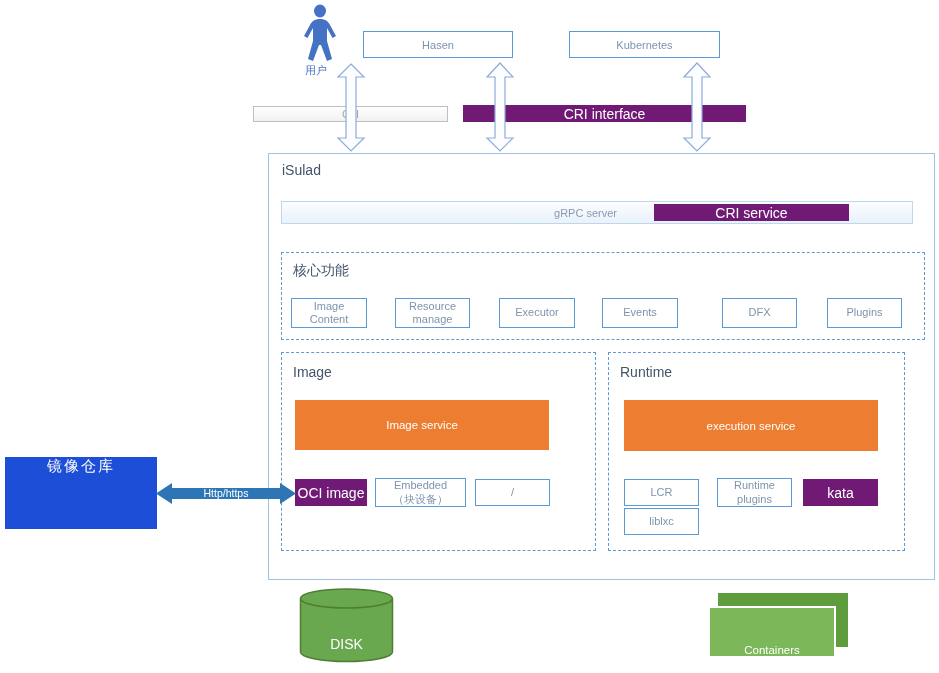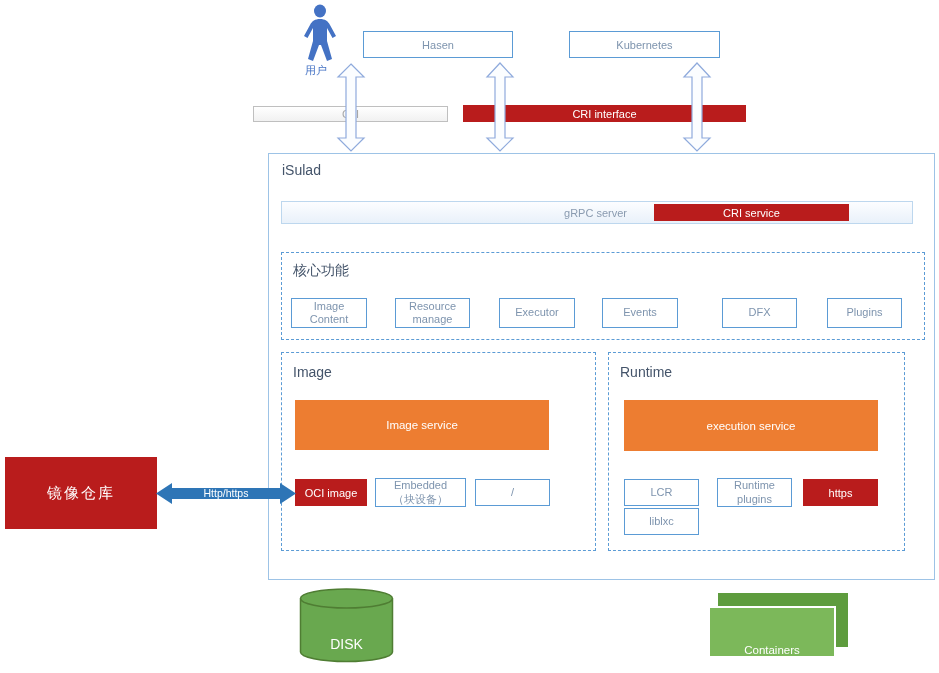--- a/index.html
+++ b/index.html
@@ -2,25 +2,25 @@
 <html><head>
 <meta charset="utf-8">
 <style>
   html,body{margin:0;padding:0;background:#fff;font-family:"Liberation Sans",sans-serif;}
   #canvas{position:relative;width:939px;height:673px;background:#fff;overflow:hidden;}
   .abs{position:absolute;box-sizing:border-box;}
   .wbox{border:1px solid #5B9BD5;background:#fff;color:#7e94ae;display:flex;flex-direction:column;
         align-items:center;justify-content:center;text-align:center;font-size:11px;line-height:1.2;padding:2px 4px;}
   .topbox{border:1px solid #5B9BD5;background:#fff;color:#7e94ae;display:flex;align-items:center;
         justify-content:center;font-size:11px;}
-  .bluebox{background:#b91c1c;color:#fff;display:flex;align-items:center;justify-content:center;font-size:11px;}
+  .bluebox{background:#701a75;color:#fff;display:flex;align-items:center;justify-content:center;font-size:14px;}
   .orangebox{background:#ED7D31;color:#fff;display:flex;align-items:center;justify-content:center;font-size:11.5px;}
   .dashed{border:1px dashed #5B9BD5;background:#fff;}
   .sec-title{font-size:14px;color:#44546A;}
-  .greenbox{background:#b91c1c;color:#fff;display:flex;align-items:center;justify-content:center;}
+  .greenbox{background:#1d4ed8;color:#fff;display:flex;align-items:flex-start;justify-content:center;}
   .varrow{z-index:6;}
   .bar-cli{border:1px solid #bfbfbf;background:linear-gradient(#ffffff,#f1f1f1);color:#a6a6a6;
         display:flex;align-items:center;justify-content:center;font-size:11px;z-index:2;}
   .bar-grpc{border:1px solid #bdd7ee;background:linear-gradient(#fcfdff,#e9f1fa);display:flex;
         align-items:center;justify-content:flex-end;z-index:2;}
 </style>
 </head>
 <body>
 
 <div id="canvas">
@@ -52,21 +52,21 @@
     <polygon points="15,1 28,15 20,15 20,76 28,76 15,89 2,76 10,76 10,15 2,15" fill="#fbfdff" stroke="#8FAADC" stroke-width="1.2"></polygon>
   </svg>
   <svg class="abs varrow" style="left:682px;top:62px;" width="30" height="90" viewBox="0 0 30 90">
     <polygon points="15,1 28,15 20,15 20,76 28,76 15,89 2,76 10,76 10,15 2,15" fill="#fbfdff" stroke="#8FAADC" stroke-width="1.2"></polygon>
   </svg>
 
   <div class="abs" style="left:268px;top:153px;width:667px;height:427px;border:1px solid #9DC3E6;background:#fff;"></div>
   <div class="abs sec-title" style="left:282px;top:162px;">iSulad</div>
 
   <div class="abs bar-grpc" style="left:281px;top:201px;width:632px;height:23px;padding-right:63px;">
-    <span style="font-size:11px;color:#8a9bb0;margin-right:27px;">gRPC server</span>
+    <span style="font-size:11px;color:#8a9bb0;margin-right:37px;">gRPC server</span>
     <div class="bluebox" style="width:195px;height:17px;">
       <span>CRI service</span>
     </div>
   </div>
 
   <div class="abs dashed" style="left:281px;top:252px;width:644px;height:88px;"></div>
   <div class="abs sec-title" style="left:293px;top:262px;">核心功能</div>
 
   <div class="abs wbox" style="left:291px;top:298px;width:76px;height:30px;">Image Content</div>
   <div class="abs wbox" style="left:395px;top:298px;width:75px;height:30px;">Resource manage</div>
@@ -90,21 +90,21 @@
   <div class="abs wbox" style="left:475px;top:479px;width:75px;height:27px;">/</div>
 
   <div class="abs dashed" style="left:608px;top:352px;width:297px;height:199px;"></div>
   <div class="abs sec-title" style="left:620px;top:364px;">Runtime</div>
   <div class="abs orangebox" style="left:624px;top:400px;width:254px;height:51px;">
     <span>execution service</span>
   </div>
   <div class="abs wbox" style="left:624px;top:479px;width:75px;height:27px;">LCR</div>
   <div class="abs wbox" style="left:717px;top:478px;width:75px;height:29px;">Runtime plugins</div>
   <div class="abs bluebox" style="left:803px;top:479px;width:75px;height:27px;">
-    <span>https</span>
+    <span>kata</span>
   </div>
   <div class="abs wbox" style="left:624px;top:508px;width:75px;height:27px;">liblxc</div>
 
   <div class="abs greenbox" style="left:5px;top:457px;width:152px;height:72px;font-size:15px;letter-spacing:2px;">
     <span>镜像仓库</span>
   </div>
 
   <svg class="abs" style="left:155px;top:482px;" width="142" height="23" viewBox="0 0 142 23">
     <polygon points="1,11.5 17,1 17,6 125,6 125,1 141,11.5 125,22 125,17 17,17 17,22" fill="#2E75B6"></polygon>
   </svg>

